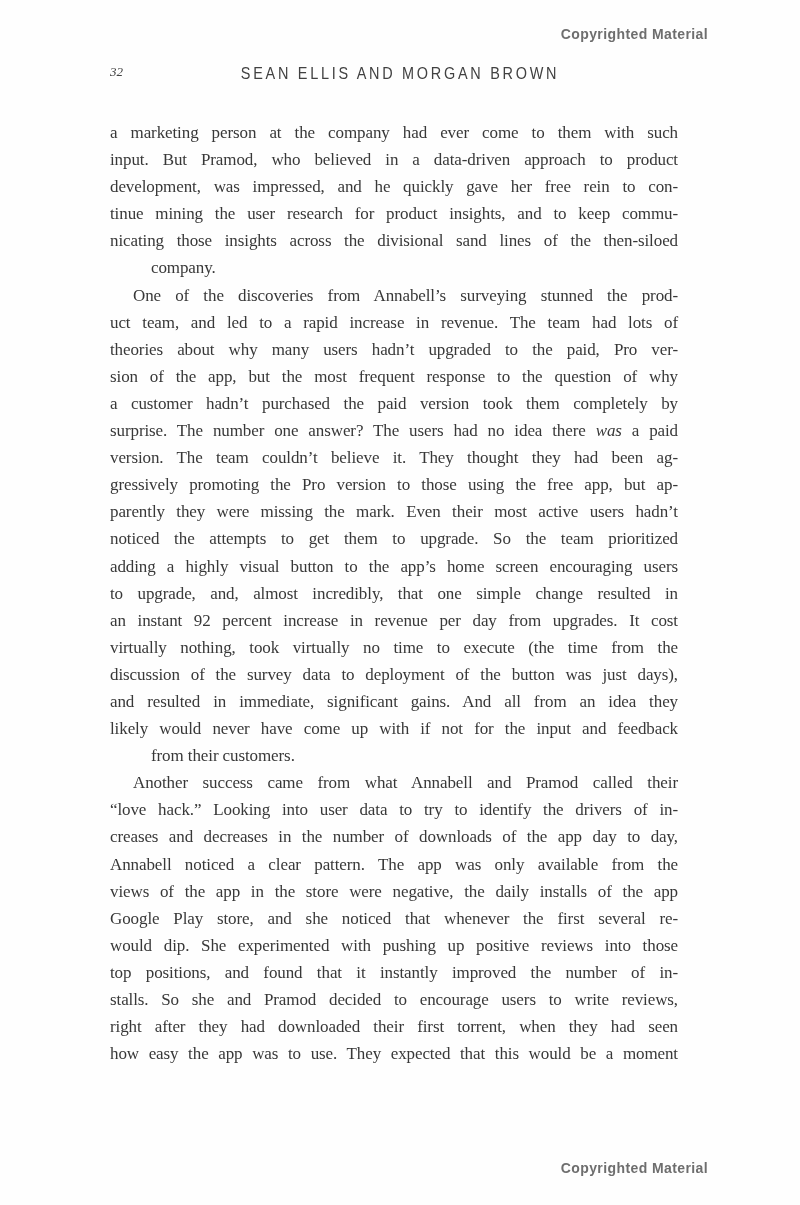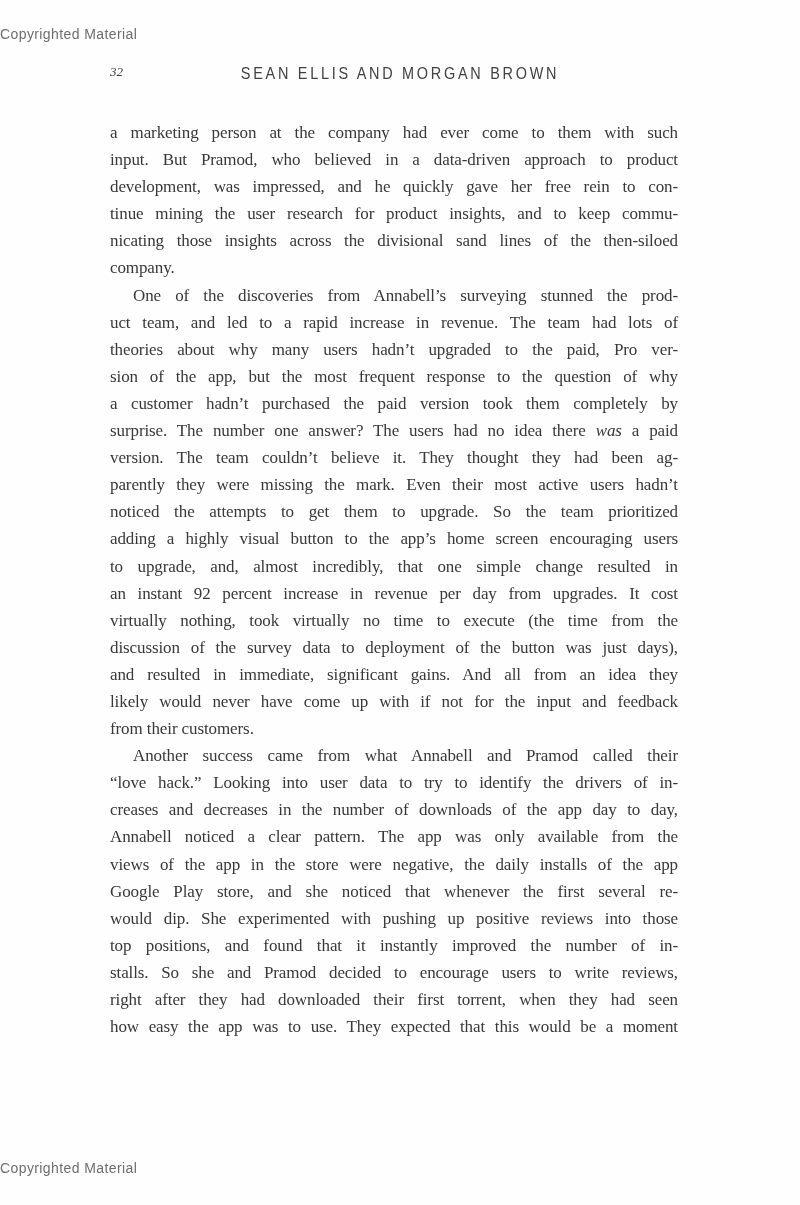--- a/index.html
+++ b/index.html
@@ -12,23 +12,23 @@
   .page{
     position:relative;
     width:800px;height:1205px;
     background:var(--page-bg);
     margin:0 auto;
     overflow:hidden;
     font-family:"Liberation Serif","DejaVu Serif",serif;
   }
   .copyright{
     position:absolute;left:0;width:708px;
-    text-align:left;
+    text-align:right;
     font-family:"Liberation Sans","DejaVu Sans",sans-serif;
-    font-weight:normal;
+    font-weight:bold;
     font-size:14px;
     letter-spacing:0.4px;
     color:var(--copyright-text);
   }
   .copyright.top{top:26px;}
   .copyright.bottom{top:1160px;}
   .folio{
     position:absolute;top:64px;left:110px;
     font-family:"Liberation Serif","DejaVu Serif",serif;
     font-style:italic;
@@ -53,20 +53,21 @@
     line-height:27.1px;
     letter-spacing:-0.1px;
     color:var(--body-text);
   }
   .line{
     text-align:justify;
     text-align-last:justify;
   }
   .line.endpara{
     text-align-last:left;
+    margin-left:41px;
   }
   .line.indent{
     text-indent:23px;
   }
   .line em{font-style:italic;}
 </style>
 </head>
 <body>
 
 <div class="page">
@@ -83,20 +84,21 @@
       <div class="line">tinue mining the user research for product insights, and to keep commu-</div>
       <div class="line">nicating those insights across the divisional sand lines of the then-siloed</div>
       <div class="line endpara">company.</div>
       <div class="line indent">One of the discoveries from Annabell’s surveying stunned the prod-</div>
       <div class="line">uct team, and led to a rapid increase in revenue. The team had lots of</div>
       <div class="line">theories about why many users hadn’t upgraded to the paid, Pro ver-</div>
       <div class="line">sion of the app, but the most frequent response to the question of why</div>
       <div class="line">a customer hadn’t purchased the paid version took them completely by</div>
       <div class="line">surprise. The number one answer? The users had no idea there <em>was</em> a paid</div>
       <div class="line">version. The team couldn’t believe it. They thought they had been ag-</div>
+      <div class="line">gressively promoting the Pro version to those using the free app, but ap-</div>
       <div class="line">parently they were missing the mark. Even their most active users hadn’t</div>
       <div class="line">noticed the attempts to get them to upgrade. So the team prioritized</div>
       <div class="line">adding a highly visual button to the app’s home screen encouraging users</div>
       <div class="line">to upgrade, and, almost incredibly, that one simple change resulted in</div>
       <div class="line">an instant 92 percent increase in revenue per day from upgrades. It cost</div>
       <div class="line">virtually nothing, took virtually no time to execute (the time from the</div>
       <div class="line">discussion of the survey data to deployment of the button was just days),</div>
       <div class="line">and resulted in immediate, significant gains. And all from an idea they</div>
       <div class="line">likely would never have come up with if not for the input and feedback</div>
       <div class="line endpara">from their customers.</div>

